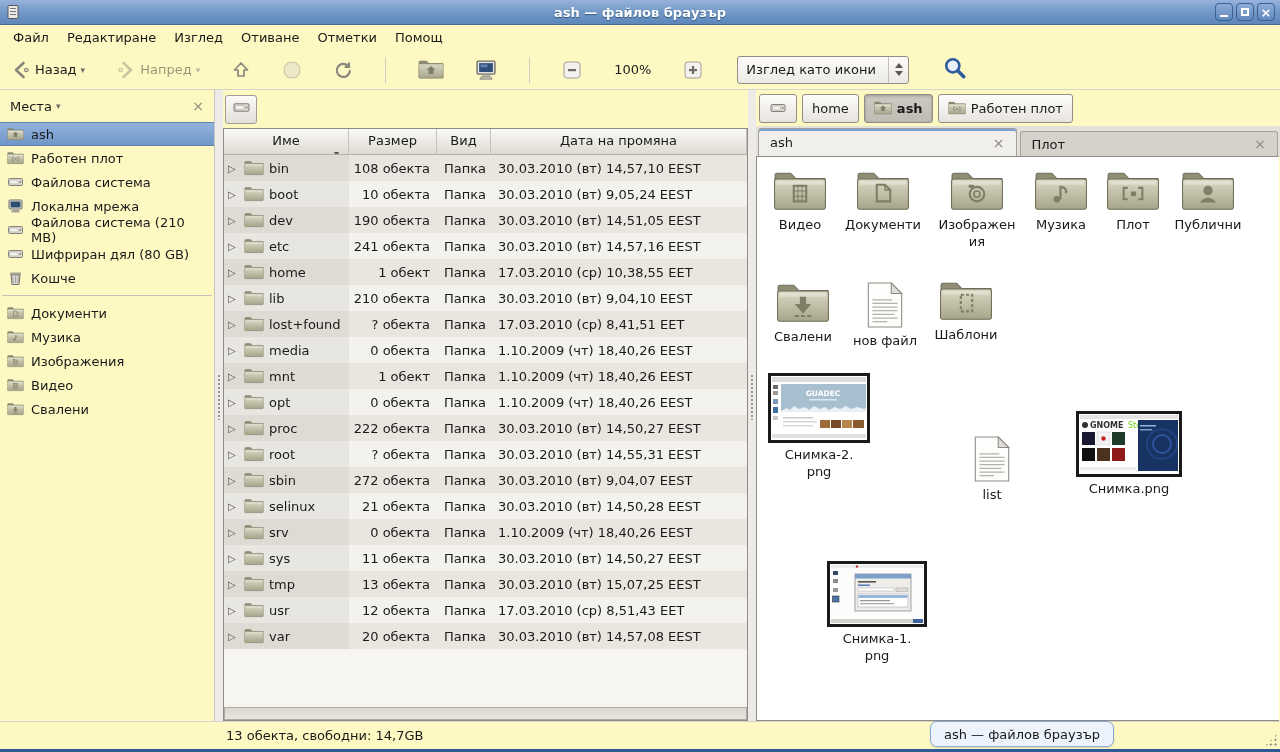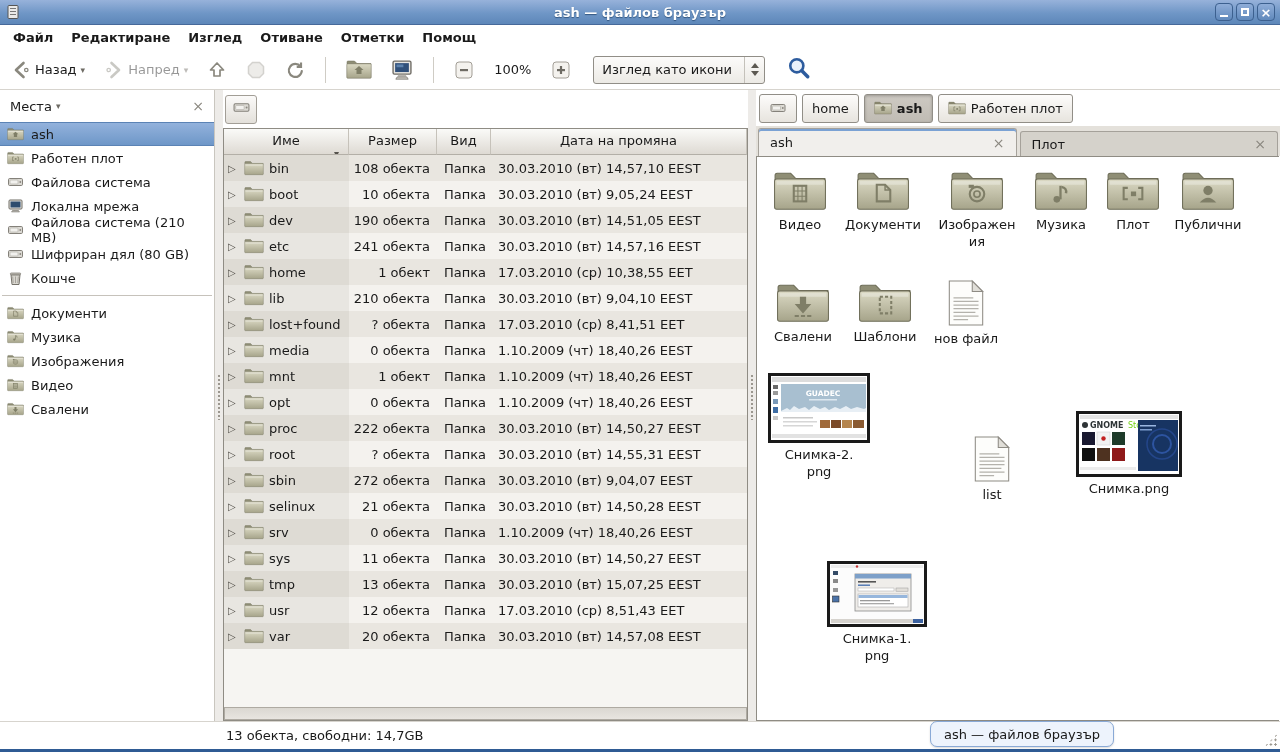--- a/index.html
+++ b/index.html
@@ -1,36 +1,36 @@
 <!DOCTYPE html>
 <html><head>
 <meta charset="utf-8">
 <style>
   * { margin:0; padding:0; box-sizing:border-box; cursor:default; }
   html,body { width:1280px; height:752px; overflow:hidden; }
   body { font-family:"DejaVu Sans","Liberation Sans",sans-serif; font-size:13px; color:#1a1a1a; background:#edebe8; }
-  .window { width:1280px; height:752px; display:flex; flex-direction:column; position:relative; background:#ffffff; }
+  .window { width:1280px; height:752px; display:flex; flex-direction:column; position:relative; background:#fef9c3; }
 
   
   .titlebar { height:25px; flex:0 0 25px; background:linear-gradient(#97b2da,#6f96c6 55%,#5d87b9); border-bottom:1px solid #46699a; display:flex; align-items:center; padding:0 5px; position:relative; }
   .title-icon { width:16px; height:16px; }
   .title-icon svg { width:16px; height:16px; display:block; }
   .title-text { position:absolute; left:0; right:0; text-align:center; color:#fff; font-weight:bold; text-shadow:0 1px 1px #33567f; font-size:13px; }
   .win-controls { margin-left:auto; display:flex; gap:3px; position:relative; }
   .win-btn { width:18px; height:18px; border:1px solid #3c608f; border-radius:4px; background:linear-gradient(#8fadd8,#6089bc); display:flex; align-items:center; justify-content:center; }
   .glyph-min { width:8px; height:2px; background:#fff; margin-top:7px; }
   .glyph-max { width:8px; height:8px; border:2px solid #fff; }
   .glyph-close { color:#fff; font-size:13px; font-weight:bold; line-height:1; }
 
   
   .menubar { height:25px; flex:0 0 25px; display:flex; align-items:center; padding:0 4px; }
-  .menu-item { padding:3px 9px;font-weight:bold; }
+  .menu-item { padding:3px 9px; }
 
   
-  .toolbar { height:40px; flex:0 0 40px; display:flex; align-items:center; padding:0 6px; gap:9px; border-bottom:1px solid #d7d4ce; }
+  .toolbar { height:40px; flex:0 0 40px; display:flex; align-items:center; padding:0 6px; gap:21px; border-bottom:1px solid #d7d4ce; }
   .tool-btn { display:flex; align-items:center; gap:4px; padding:4px 5px; border-radius:3px; }
   .tool-btn svg { width:20px; height:20px; display:block; }
   .tool-btn.disabled { opacity:.45;justify-content:center; }
   .tool-label { font-size:13px; }
   .caret { font-size:9px; color:#6e6b64; }
   .tool-sep { width:1px; height:26px; background:#cfccc5; margin:0 6px; }
   .zoom-level { padding:0 6px; }
   .combo { width:172px; height:28px; margin-left:8px; border:1px solid #918e87; border-radius:3px; background:linear-gradient(#fcfbfa,#eceae5); display:flex; align-items:center; }
   .combo-text { flex:1; padding-left:8px; }
   .combo-spin { width:20px; align-self:stretch; border-left:1px solid #c4c1ba; display:flex; flex-direction:column; align-items:center; justify-content:center; gap:3px; }
@@ -1145,46 +1145,46 @@
                 <rect x="1.5" y="9.5" width="49" height="29" rx="2" fill="url(#fgrad)" stroke="#6e6d58"></rect>
                 <rect x="3.5" y="11.5" width="45" height="3.5" fill="rgba(255,255,255,0.3)"></rect>
                 <path d="M23 15 h6 v7 h5 l-8 9 -8 -9 h5 z" fill="#7f7e67"></path>
                 <path d="M18 33.5 h4 M24 33.5 h4 M30 33.5 h4" stroke="#7f7e67" stroke-width="2"></path>
               </svg>
             </span>
             <span class="iv-label" data-name="icon-view-item-label">Свалени</span>
           </div>
 
           <div class="icon-item" data-name="icon-view-item">
-            <span class="iv-icon" data-name="templates-folder-icon">
-              <svg viewBox="0 0 52 42">
-                <defs>
-                  <linearGradient id="fgrad" x1="0" y1="0" x2="0" y2="1">
-                    <stop offset="0" stop-color="#dbd9c4"></stop>
-                    <stop offset="1" stop-color="#a6a48a"></stop>
-                  </linearGradient>
-                </defs>
-                <path d="M2 10 v-4 a2 2 0 0 1 2 -2 h13 l5 5 h28 v2 z" fill="#8f8e75" stroke="#6e6d58"></path>
-                <rect x="1.5" y="9.5" width="49" height="29" rx="2" fill="url(#fgrad)" stroke="#6e6d58"></rect>
-                <rect x="3.5" y="11.5" width="45" height="3.5" fill="rgba(255,255,255,0.3)"></rect>
-                <path d="M21 15 h11 v16 h-11 z" fill="none" stroke="#7f7e67" stroke-width="2" stroke-dasharray="3 2"></path>
-              </svg>
-            </span>
-            <span class="iv-label" data-name="icon-view-item-label">Шаблони</span>
-          </div>
-
-          <div class="icon-item" data-name="icon-view-item">
             <span class="iv-icon" data-name="text-file-icon">
               <svg viewBox="0 0 38 46">
                 <path d="M3 2 h22 l10 10 v32 h-32 z" fill="#fdfdfb" stroke="#8e8b84"></path>
                 <path d="M25 2 l10 10 h-10 z" fill="#e0ded8" stroke="#8e8b84"></path>
                 <path d="M7 18 h19 M7 21.5 h24 M7 25 h24 M7 28.5 h24 M7 32 h21 M7 35.5 h24 M7 39 h14" stroke="#b4b2ac" stroke-width="1.2"></path>
               </svg>
             </span>
             <span class="iv-label" data-name="icon-view-item-label">нов файл</span>
+          </div>
+
+          <div class="icon-item" data-name="icon-view-item">
+            <span class="iv-icon" data-name="templates-folder-icon">
+              <svg viewBox="0 0 52 42">
+                <defs>
+                  <linearGradient id="fgrad" x1="0" y1="0" x2="0" y2="1">
+                    <stop offset="0" stop-color="#dbd9c4"></stop>
+                    <stop offset="1" stop-color="#a6a48a"></stop>
+                  </linearGradient>
+                </defs>
+                <path d="M2 10 v-4 a2 2 0 0 1 2 -2 h13 l5 5 h28 v2 z" fill="#8f8e75" stroke="#6e6d58"></path>
+                <rect x="1.5" y="9.5" width="49" height="29" rx="2" fill="url(#fgrad)" stroke="#6e6d58"></rect>
+                <rect x="3.5" y="11.5" width="45" height="3.5" fill="rgba(255,255,255,0.3)"></rect>
+                <path d="M21 15 h11 v16 h-11 z" fill="none" stroke="#7f7e67" stroke-width="2" stroke-dasharray="3 2"></path>
+              </svg>
+            </span>
+            <span class="iv-label" data-name="icon-view-item-label">Шаблони</span>
           </div>
 
           <div class="icon-item" data-name="icon-view-item">
             <span class="iv-icon" data-name="webpage-thumbnail-guadec">
               <svg width="102" height="70" viewBox="0 0 102 70">
                 <rect x="1.5" y="1.5" width="99" height="67" fill="#ffffff" stroke="#1a1a1a" stroke-width="3"></rect>
                 <rect x="4" y="4" width="94" height="5" fill="#dcdcdc"></rect>
                 <rect x="5" y="12" width="5" height="4" fill="#6b6b6b"></rect>
                 <rect x="5" y="18" width="5" height="4" fill="#9a9a9a"></rect>
                 <rect x="5" y="26" width="5" height="5" fill="#7a99b8"></rect>

